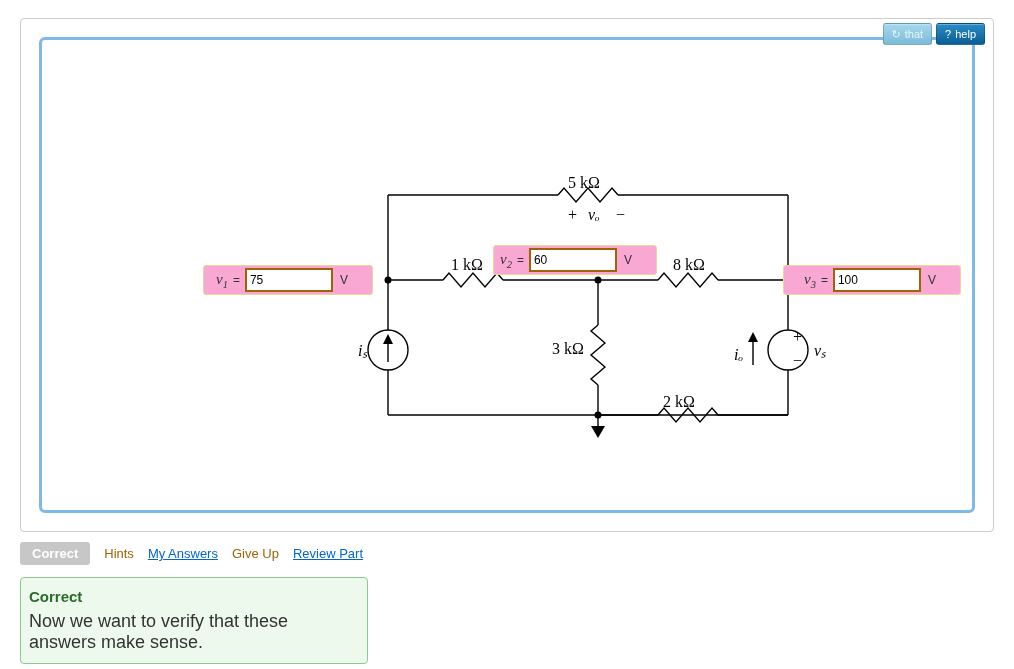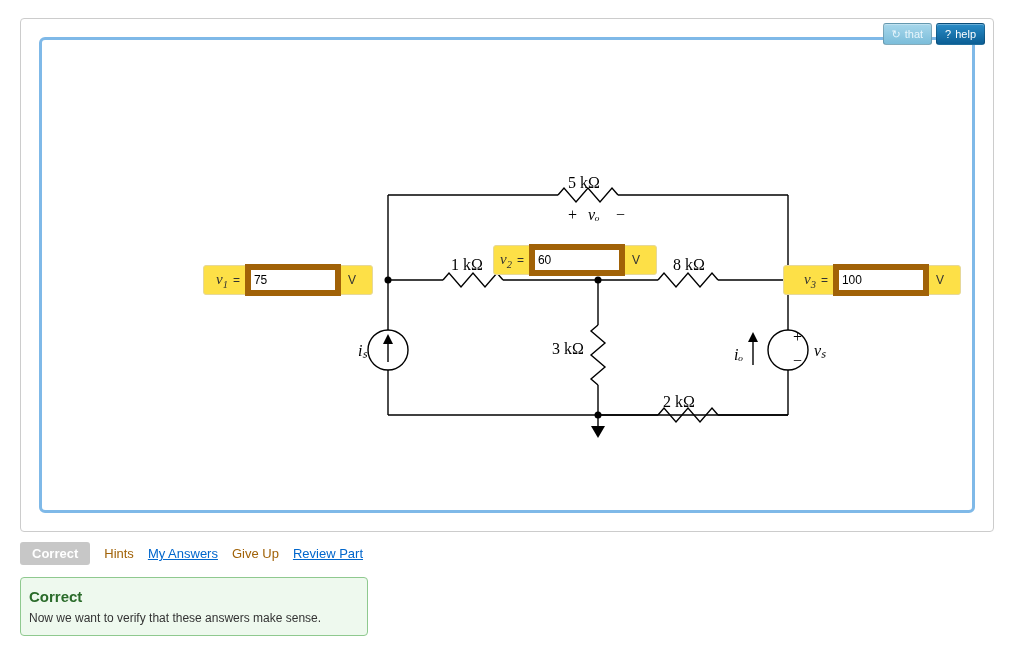--- a/index.html
+++ b/index.html
@@ -67,36 +67,36 @@
     position: absolute;
     left: 1px; top: 0; width: 100%; height: 100%;
   }
 
   .wire { stroke:#000; stroke-width:1.4; fill:none; }
   .node { fill:#000; }
   .txt  { font-family: 'Times New Roman', serif; font-size:16px; }
 
   .vbox {
     position: absolute;
-    background: #fde047;
+    background: #f9a8d4;
     border: 1px solid #e6d89a;
     border-radius: 3px;
     height: 28px;
     display: flex;
     align-items: center;
     padding: 0 6px;
     gap: 5px;
     font-family: 'Times New Roman', serif;
     font-size: 15px;
   }
   .vbox .eq { font-family: Arial, sans-serif; font-size:12px; color:#333; }
   .vbox input {
     width: 78px;
     height: 18px;
-    border: 6px solid #a16207;
+    border: 2px solid #a16207;
     font-size: 12px;
     padding: 1px 3px;
     font-family: Arial, sans-serif;
   }
   .vbox .unit { font-family: Arial, sans-serif; font-size:12px; color:#333; padding-left:2px;}
 
   .action-row {
     margin: 10px 20px 0 20px;
     display: flex;
     align-items: center;
@@ -125,21 +125,21 @@
     padding: 10px 8px;
     box-sizing: border-box;
   }
   .feedback .fb-title {
     font-weight: bold;
     color: #2a6b2a;
     font-size: 15px;
     margin-bottom: 6px;
   }
   .feedback .fb-body {
-    font-size: 12px;
+    font-size: 18px;
     color: #333;
   }
   sub { font-size: 0.7em; vertical-align: sub; }
 </style>
 </head>
 <body>
 
 <div class="outer">
   <div class="panel-wrap">
     <div class="panel-buttons">

